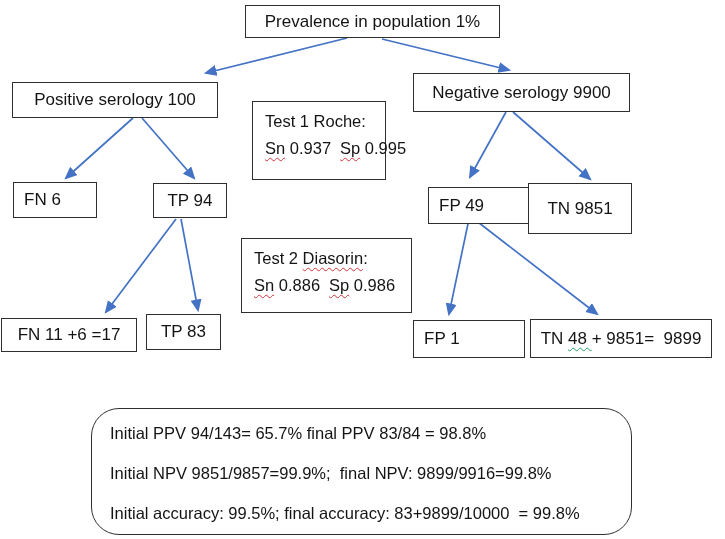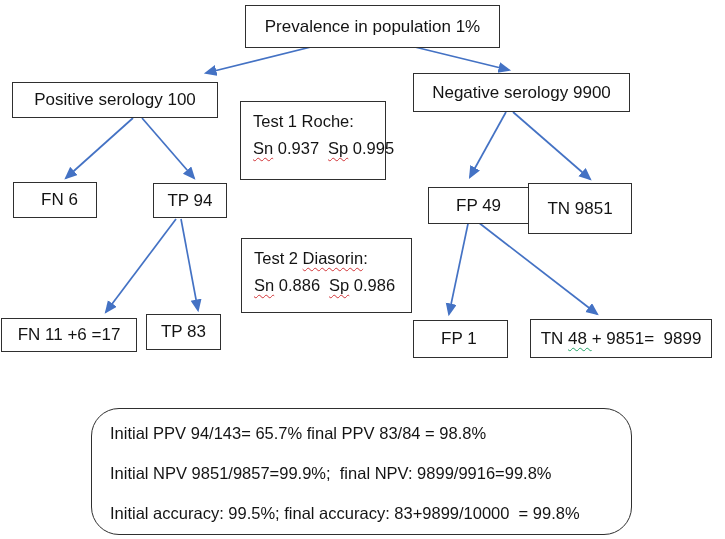--- a/index.html
+++ b/index.html
@@ -9,21 +9,21 @@
     overflow:hidden;
   }
   .arrows{position:absolute;left:0;top:0;z-index:0;}
   .arrows line{stroke:#4472C4;stroke-width:1.7;}
   .box{
     position:absolute;box-sizing:border-box;background:#ffffff;
     border:1.6px solid #2f2f2f;display:flex;align-items:center;
     font-size:17px;line-height:1.15;z-index:1;white-space:pre;
   }
   .center{justify-content:center;}
-  .leftpad{padding-left:27px;}
+  .leftpad{padding-left:10px;}
   .multi{
     flex-direction:column;align-items:flex-start;justify-content:flex-start;
     padding:10px 6px 6px 12px;font-size:16.5px;
   }
   .multi .row2{margin-top:8px;}
   .summary{
     flex-direction:column;align-items:flex-start;justify-content:flex-start;
     padding:15px 8px 8px 18px;font-size:16.5px;border-radius:28px;
   }
   .summary .sline{margin-bottom:21px;}
@@ -55,33 +55,33 @@
     <line x1="133" y1="118" x2="66" y2="178" marker-end="url(#ah)"></line>
     <line x1="142" y1="118" x2="194" y2="178" marker-end="url(#ah)"></line>
     <line x1="506" y1="112" x2="470" y2="177" marker-end="url(#ah)"></line>
     <line x1="513" y1="112" x2="590" y2="179" marker-end="url(#ah)"></line>
     <line x1="176" y1="219" x2="106" y2="312" marker-end="url(#ah)"></line>
     <line x1="181" y1="219" x2="198" y2="310" marker-end="url(#ah)"></line>
     <line x1="469" y1="219" x2="449" y2="314" marker-end="url(#ah)"></line>
     <line x1="474" y1="219" x2="597" y2="314" marker-end="url(#ah)"></line>
   </svg>
 
-  <div class="box center" style="left:245px;top:5px;width:255px;height:43px">
+  <div class="box center" style="left:245px;top:5px;width:255px;height:33px">
     <span>Prevalence in population 1%</span>
   </div>
 
   <div class="box center" style="left:12px;top:82px;width:206px;height:36px">
     <span>Positive serology 100</span>
   </div>
 
   <div class="box center" style="left:413px;top:73px;width:217px;height:39px">
     <span>Negative serology 9900</span>
   </div>
 
-  <div class="box multi" style="left:240px;top:101px;width:146px;height:79px">
+  <div class="box multi" style="left:252px;top:101px;width:134px;height:79px">
     <span class="row1">Test 1 Roche:</span>
     <span class="row2"><span class="sq-red">Sn</span><span> </span><span>0.937</span><span class="gap"></span><span class="sq-red">Sp</span><span> </span><span>0.995</span></span>
   </div>
 
   <div class="box leftpad" style="left:13px;top:182px;width:84px;height:36px">
     <span>FN 6</span>
   </div>
 
   <div class="box center" style="left:153px;top:183px;width:74px;height:35px">
     <span>TP 94</span>
@@ -101,21 +101,21 @@
   </div>
 
   <div class="box center" style="left:1px;top:318px;width:136px;height:34px">
     <span>FN 11 +6 =17</span>
   </div>
 
   <div class="box center" style="left:146px;top:314px;width:75px;height:36px">
     <span>TP 83</span>
   </div>
 
-  <div class="box leftpad" style="left:413px;top:320px;width:95px;height:38px">
+  <div class="box leftpad" style="left:413px;top:320px;width:112px;height:38px">
     <span>FP 1</span>
   </div>
 
   <div class="box center" style="left:530px;top:319px;width:182px;height:39px">
     <span><span>TN </span><span class="sq-green">48&nbsp;</span><span>+ 9851=&nbsp; 9899</span></span>
   </div>
 
   <div class="box summary" style="left:91px;top:408px;width:541px;height:127px">
     <span class="sline">Initial PPV 94/143= 65.7% final PPV 83/84 = 98.8%</span>
     <span class="sline">Initial NPV 9851/9857=99.9%; &nbsp;final NPV: 9899/9916=99.8%</span>

